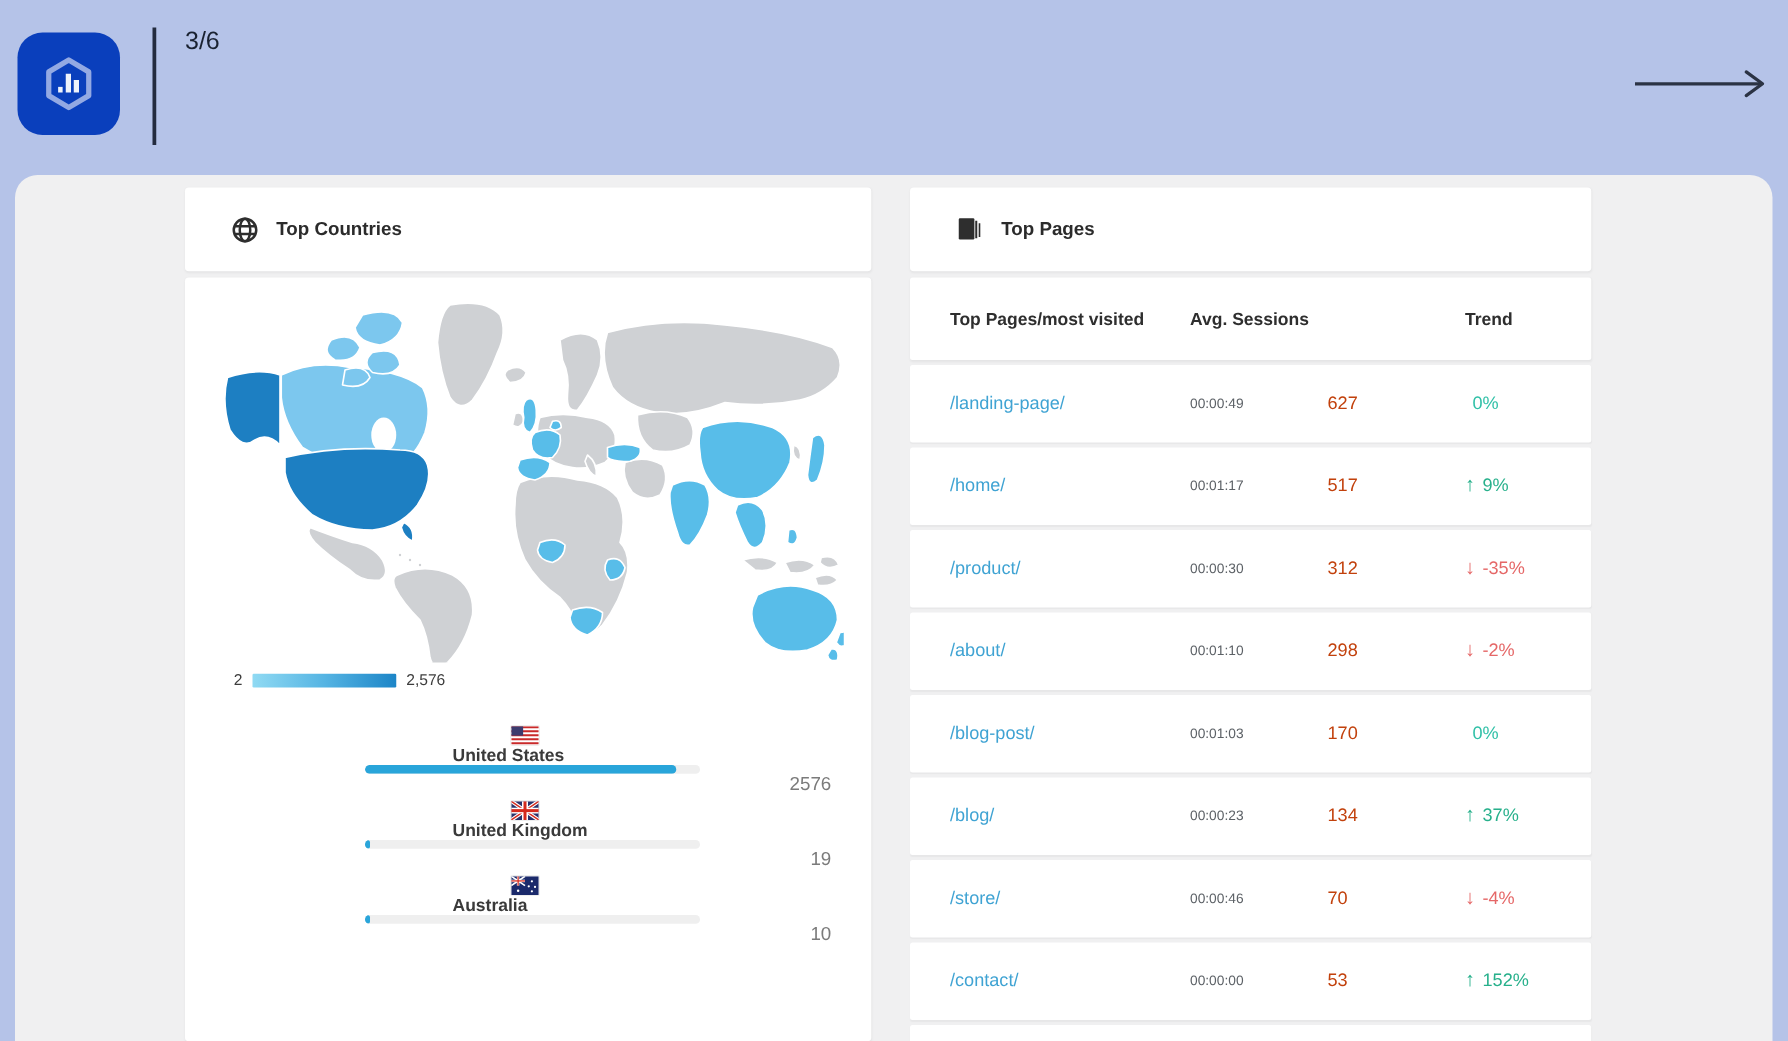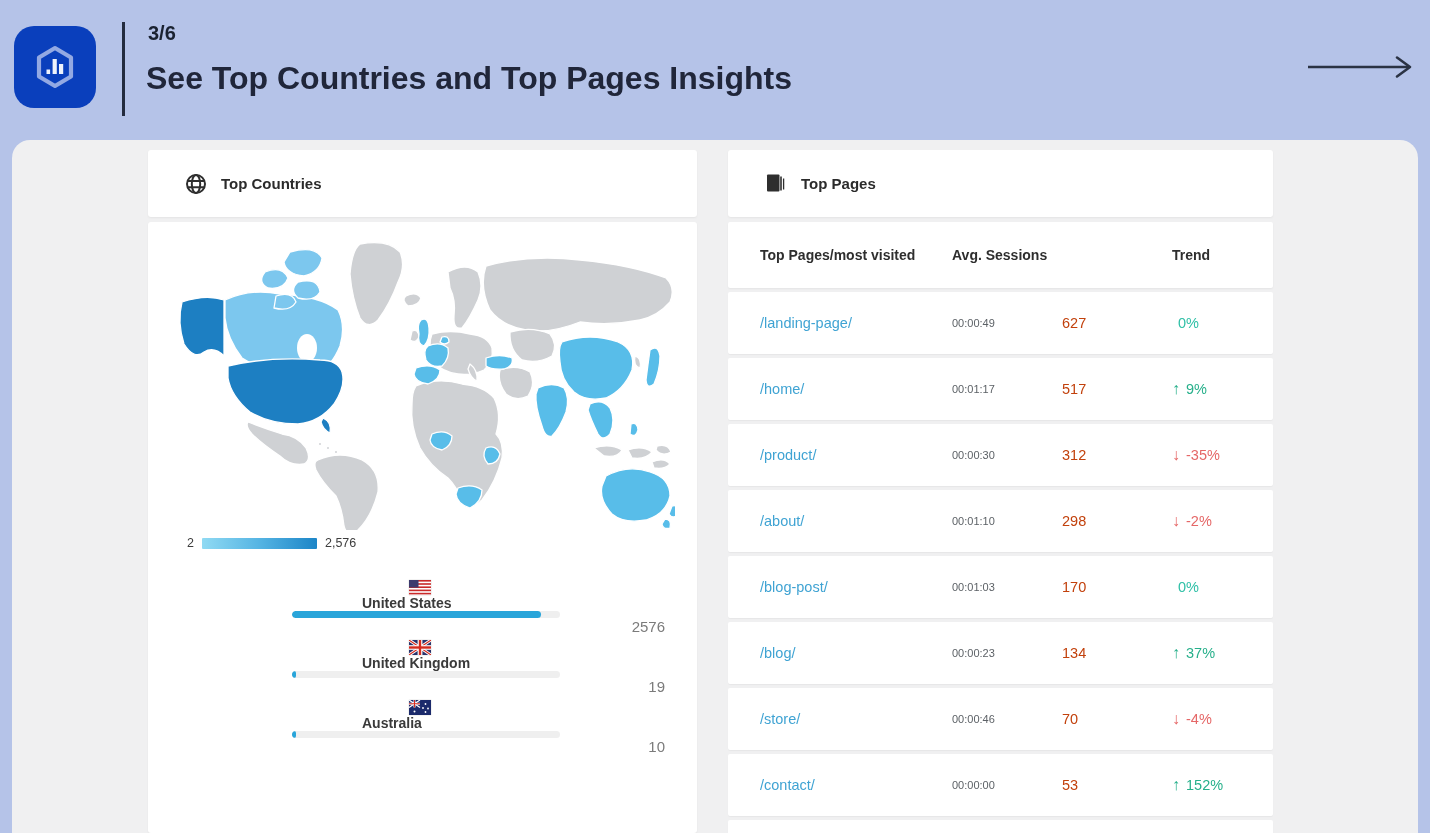--- a/index.html
+++ b/index.html
@@ -6,21 +6,21 @@
   body{
     width:1430px;height:833px;overflow:hidden;position:relative;
     background:#b5c3e8;
     font-family:"Liberation Sans","DejaVu Sans",sans-serif;
   }
   
   .hdr{position:relative;height:140px;}
   .logo{position:absolute;left:14px;top:26px;width:82px;height:82px;border-radius:20px;
     background:#0a3fbc;display:flex;align-items:center;justify-content:center;}
   .hdr-divider{position:absolute;left:122px;top:22px;width:3px;height:94px;background:#232b3e;}
-  .step{position:absolute;left:148px;top:22px;font-size:20px;color:#1a2231;font-weight:bold;}
+  .step{position:absolute;left:148px;top:22px;font-size:20px;color:#1a2231;}
   .page-title{position:absolute;left:146px;top:60px;font-size:32px;font-weight:700;color:#20263a;}
   .next-arrow{position:absolute;right:14px;top:54px;cursor:pointer;}
   
   .container{position:absolute;left:12px;top:140px;width:1406px;height:693px;
     background:#f0f0f1;border-radius:18px 18px 0 0;overflow:hidden;}
   .card-header{height:67px;background:#fff;display:flex;align-items:center;
     padding-left:36px;gap:13px;box-shadow:0 1px 2px rgba(0,0,0,.05);border-radius:3px;}
   .card-title{font-size:15px;font-weight:700;color:#2b2b2b;}
   
   .col-left{position:absolute;left:136px;top:10px;width:549px;height:683px;}
@@ -66,21 +66,20 @@
   <div class="logo">
     <svg width="48" height="48" viewBox="0 0 48 48">
       <polygon points="24,5 40,14.5 40,33.5 24,43 8,33.5 8,14.5" fill="none" stroke="#93a9e3" stroke-width="4.2" stroke-linejoin="round"></polygon>
       <rect x="15.5" y="26.5" width="3.6" height="4.5" fill="#eef2fb"></rect>
       <rect x="21.6" y="16" width="4.2" height="15" fill="#eef2fb"></rect>
       <rect x="28" y="21" width="4.2" height="10" fill="#eef2fb"></rect>
     </svg>
   </div>
   <div class="hdr-divider"></div>
   <div class="step">3/6</div>
-  <div class="page-title">See Top Countries and Top Pages Insights</div>
   <div class="next-arrow">
     <svg width="110" height="26" viewBox="0 0 110 26">
       <line x1="2" y1="13" x2="103" y2="13" stroke="#2b3344" stroke-width="2.6"></line>
       <path d="M91,3.5 L104,13 L91,22.5" fill="none" stroke="#2b3344" stroke-width="2.6" stroke-linecap="round" stroke-linejoin="round"></path>
     </svg>
   </div>
 </div>
 
 <div class="container">
 

